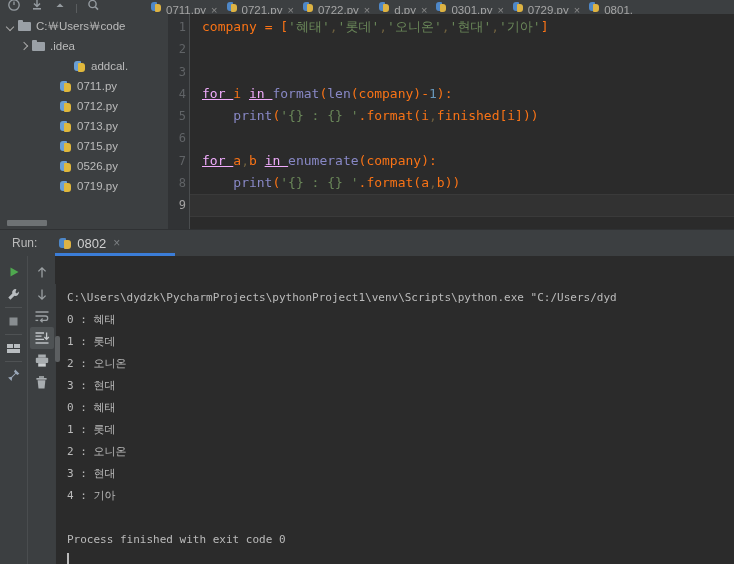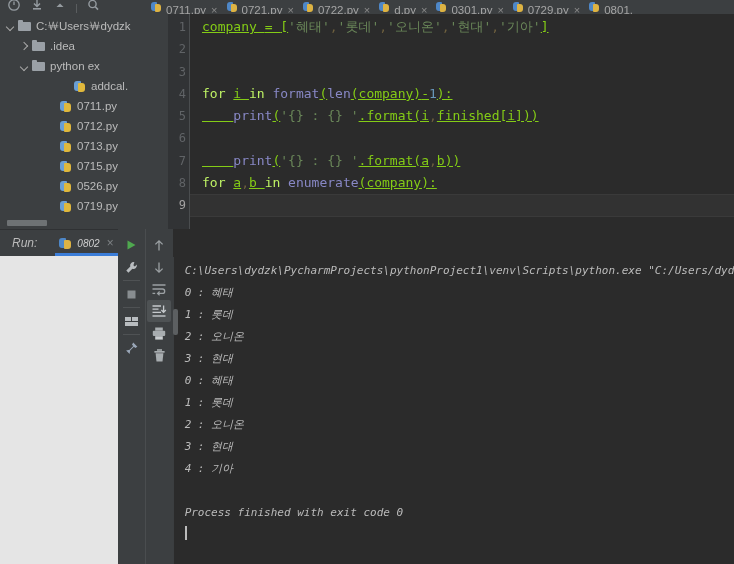--- a/index.html
+++ b/index.html
@@ -259,36 +259,35 @@
     white-space: pre;
     padding-left: 12px;
     position: relative;
   }
   .cline.highlight {
     background: #323232;
     border-top: 1px solid #3a3a3a;
     border-bottom: 1px solid #3a3a3a;
     box-sizing: border-box;
   }
-  .k  { color: #bef264; }   
+  .k  { color: #f0abfc; text-decoration: underline; }   
   .f  { color: #8888c6; }   
   .s  { color: #6a8759; }   
   .n  { color: #6897bb; }   
-  .p  { color: #84cc16; text-decoration: underline; }
+  .p  { color: #f97316; }
   .ws { color: #6d5f3e; }   
 
   
   .run-window {
     flex: 1;
     display: flex;
-    flex-direction: row;
-    background: #e5e5e5;
-    position: relative;
-    overflow: hidden;
-    font-style: italic;
+    flex-direction: column;
+    background: #86efac;
+    position: relative;
+    overflow: hidden;
   }
   .run-header {
     height: 26px;
     min-height: 26px;
     background: #3c3f41;
     display: flex;
     align-items: center;
     position: relative;
     border-top: 1px solid #2f3133;
   }
@@ -310,21 +309,21 @@
     width: 13px; height: 13px; position: relative;
   }
   .run-tab .py-ico2::before {
     content:""; position:absolute; left:0; top:1px;
     width:7px; height:10px; background:#4e87c7; border-radius:3px 1px 1px 3px;
   }
   .run-tab .py-ico2::after {
     content:""; position:absolute; left:5px; top:3px;
     width:7px; height:9px; background:#ddb343; border-radius:1px 3px 3px 1px;
   }
-  .run-tab .name { color: #cfcfcf; font-size: 10px; }
+  .run-tab .name { color: #cfcfcf; font-size: 13px; }
   .run-tab .x { color: #7d8184; font-size: 12px; margin-left: 2px; }
   .run-tab-underline {
     position: absolute;
     left: 55px;
     bottom: 0;
     width: 120px;
     height: 3px;
     background: #3b7dd8;
   }
 
@@ -481,33 +480,27 @@
   </div>
 
   <div class="main">
 
     <div class="project-pane">
       <div class="tree">
           <div class="tnode">
             <span class="tw" style="display: inline-block; width: 4px; min-width: 4px;"></span>
             <span class="arrow down"></span>
             <span class="folder-ico"></span>
-            <span class="tlabel">C:￦Users￦dydzk</span>
+            <span class="tlabel">C:￦Users￦code</span>
           </div>
           <div class="tnode">
             <span class="tw" style="display: inline-block; width: 18px; min-width: 18px;"></span>
             <span class="arrow right"></span>
             <span class="folder-ico"></span>
             <span class="tlabel">.idea</span>
-          </div>
-          <div class="tnode">
-            <span class="tw" style="display: inline-block; width: 18px; min-width: 18px;"></span>
-            <span class="arrow down"></span>
-            <span class="folder-ico"></span>
-            <span class="tlabel">python ex</span>
           </div>
           <div class="tnode">
             <span class="tw" style="display: inline-block; width: 60px; min-width: 60px;"></span>
             <span class="arrow"></span>
             <span class="pyfile-ico"></span>
             <span class="tlabel">addcal.</span>
           </div>
           <div class="tnode">
             <span class="tw" style="display: inline-block; width: 46px; min-width: 46px;"></span>
             <span class="arrow"></span>
@@ -561,22 +554,22 @@
           <div class="ln">8</div>
           <div class="ln cur">9</div>
         </div>
       <div class="code-area">
           <div class="cline"><span class="p">company </span><span class="p">= </span><span class="p">[</span><span class="s">'혜태'</span><span class="ws">,</span><span class="s">'롯데'</span><span class="ws">,</span><span class="s">'오니온'</span><span class="ws">,</span><span class="s">'현대'</span><span class="ws">,</span><span class="s">'기아'</span><span class="p">]</span></div>
           <div class="cline">&nbsp;</div>
           <div class="cline">&nbsp;</div>
           <div class="cline"><span class="k">for </span><span class="p">i </span><span class="k">in </span><span class="f">format</span><span class="p">(</span><span class="f">len</span><span class="p">(company)</span><span class="p">-</span><span class="n">1</span><span class="p">):</span></div>
           <div class="cline"><span class="p">    </span><span class="f">print</span><span class="p">(</span><span class="s">'{} : {} '</span><span class="p">.format(i</span><span class="ws">,</span><span class="p">finished[i]))</span></div>
           <div class="cline">&nbsp;</div>
+          <div class="cline"><span class="k">for </span><span class="p">a</span><span class="ws">,</span><span class="p">b </span><span class="k">in </span><span class="f">enumerate</span><span class="p">(company):</span></div>
           <div class="cline"><span class="p">    </span><span class="f">print</span><span class="p">(</span><span class="s">'{} : {} '</span><span class="p">.format(a</span><span class="ws">,</span><span class="p">b))</span></div>
-          <div class="cline"><span class="k">for </span><span class="p">a</span><span class="ws">,</span><span class="p">b </span><span class="k">in </span><span class="f">enumerate</span><span class="p">(company):</span></div>
           <div class="cline highlight">&nbsp;</div>
         </div>
     </div>
   </div>
 
   <div class="run-window">
 
     <div class="run-header">
       <span class="run-label">Run:</span>
       <div class="run-tab">

